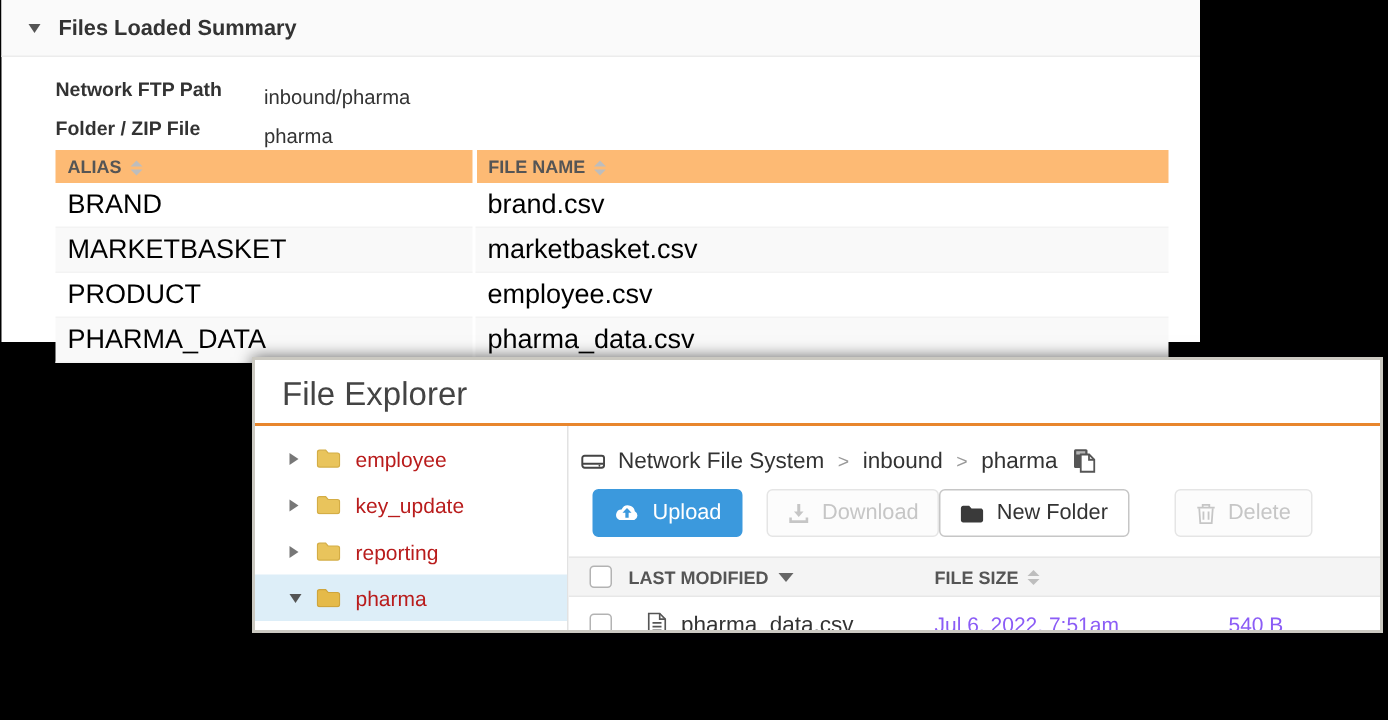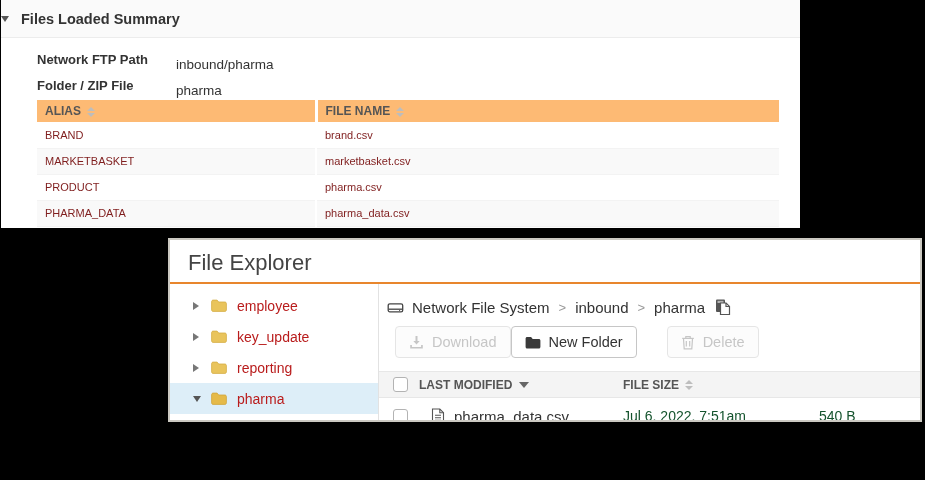--- a/index.html
+++ b/index.html
@@ -15,21 +15,21 @@
   
   .summary-panel {
     position:absolute; left:1px; top:0;
     width:799px; height:228px;
     background:#fff;
   }
   .sp-header {
     height:38px; background:#fafafa;
     border-bottom:1px solid #ececec;
     display:flex; align-items:center;
-    gap:12px;
+    padding-left:18px; gap:12px;
   }
   .tri-down-dark {
     width:0; height:0;
     border-left:4.5px solid transparent;
     border-right:4.5px solid transparent;
     border-top:6px solid #555;
   }
   .sp-title { font-size:14.5px; font-weight:bold; color:#333; }
 
   .sp-fields { padding:8px 0 0 36px; }
@@ -41,21 +41,21 @@
     margin:2px 0 0 36px; width:742px;
     border-collapse:collapse; table-layout:fixed;
   }
   .sp-table th {
     background:#fdba74; text-align:left;
     font-size:12px; font-weight:bold; color:#555;
     padding:4px 8px; height:22px; white-space:nowrap;
   }
   .sp-table th.col2 { border-left:3px solid #fff; }
   .sp-table td {
-    font-size:11px; color:#7f1d1d;
+    font-size:18px; color:#000000;
     padding:4px 8px; height:26px;
     border-bottom:1px solid #f3f3f3;
   }
   .sp-table td.col1 { border-right:2px solid #fff; }
   .sp-table tr.even td { background:#f9f9f9; }
   .sp-table col.c1 { width:279px; }
 
   .sort-both { display:inline-flex; flex-direction:column; align-items:center; gap:2px; margin-left:6px; vertical-align:middle; }
   .sort-both i { display:block; width:0; height:0; border-left:4px solid transparent; border-right:4px solid transparent; }
   .sort-both .up   { border-bottom:4px solid #bdbdbd; }
@@ -149,21 +149,21 @@
   }
   .ftable-row {
     display:grid; grid-template-columns:26px 204px 196px 1fr;
     align-items:center; height:37px; padding-left:14px;
     border-bottom:1px solid #ececec;
     font-size:15px; color:#333;
   }
   .cell-name { display:flex; align-items:center; gap:9px; padding-left:12px; }
   .hdr-cell { display:flex; align-items:center; padding-left:12px; }
   .hdr-cell.no-pad { padding-left:0; }
-  .muted { color:#14532d; font-size:14px; }
+  .muted { color:#8b5cf6; font-size:14px; }
 
   .checkbox {
     width:15px; height:15px;
     border:1px solid #b3b3b3; border-radius:3px;
     background:#fff; cursor:pointer;
   }
   svg { display:block; }
 </style>
 </head>
 <body>
@@ -206,21 +206,21 @@
       <tr>
         <td class="col1">BRAND</td>
         <td>brand.csv</td>
       </tr>
       <tr class="even">
         <td class="col1">MARKETBASKET</td>
         <td>marketbasket.csv</td>
       </tr>
       <tr>
         <td class="col1">PRODUCT</td>
-        <td>pharma.csv</td>
+        <td>employee.csv</td>
       </tr>
       <tr class="even">
         <td class="col1">PHARMA_DATA</td>
         <td>pharma_data.csv</td>
       </tr>
     </tbody>
   </table>
 </div>
 
 <div class="explorer-panel">
@@ -306,20 +306,29 @@
           <svg width="16" height="18" viewBox="0 0 16 18">
               <rect x="1" y="1.5" width="9" height="12.5" rx="1" fill="#555"></rect>
               <rect x="2.5" y="2.8" width="6" height="2.2" fill="#b5b5b5"></rect>
               <path d="M5.5 5 h5.6 l3.4 3.4 v8.1 h-9 z" fill="#fff" stroke="#555" stroke-width="1.2"></path>
               <path d="M11 5 v3.5 h3.5" fill="none" stroke="#555" stroke-width="1.2"></path>
             </svg>
         </span>
       </div>
 
       <div class="fe-toolbar">
+        <button class="btn btn-primary">
+          <span>
+            <svg width="18" height="14" viewBox="0 0 18 14">
+                <path d="M14.2 5.9 A4.6 4.6 0 0 0 5.4 4.7 A3.6 3.6 0 0 0 3.9 11.6 h10 a3.1 3.1 0 0 0 .3-5.7 z" fill="#fff"></path>
+                <path d="M9 3.6 l3 3.2 h-1.9 v3.4 h-2.2 V6.8 H6 z" fill="#3b99dd"></path>
+              </svg>
+          </span>
+          <span>Upload</span>
+        </button>
         <button class="btn btn-disabled">
           <span>
             <svg width="15" height="15" viewBox="0 0 15 15" fill="#c6c6c6">
                 <path d="M6.5 1 h2 v5 h2.2 L7.5 9.6 4.3 6 h2.2 z"></path>
                 <path d="M1.2 10 v3.6 h12.6 V10 h-1.7 v1.9 H2.9 V10 z"></path>
               </svg>
           </span>
           <span>Download</span>
         </button>
         <button class="btn btn-default">

